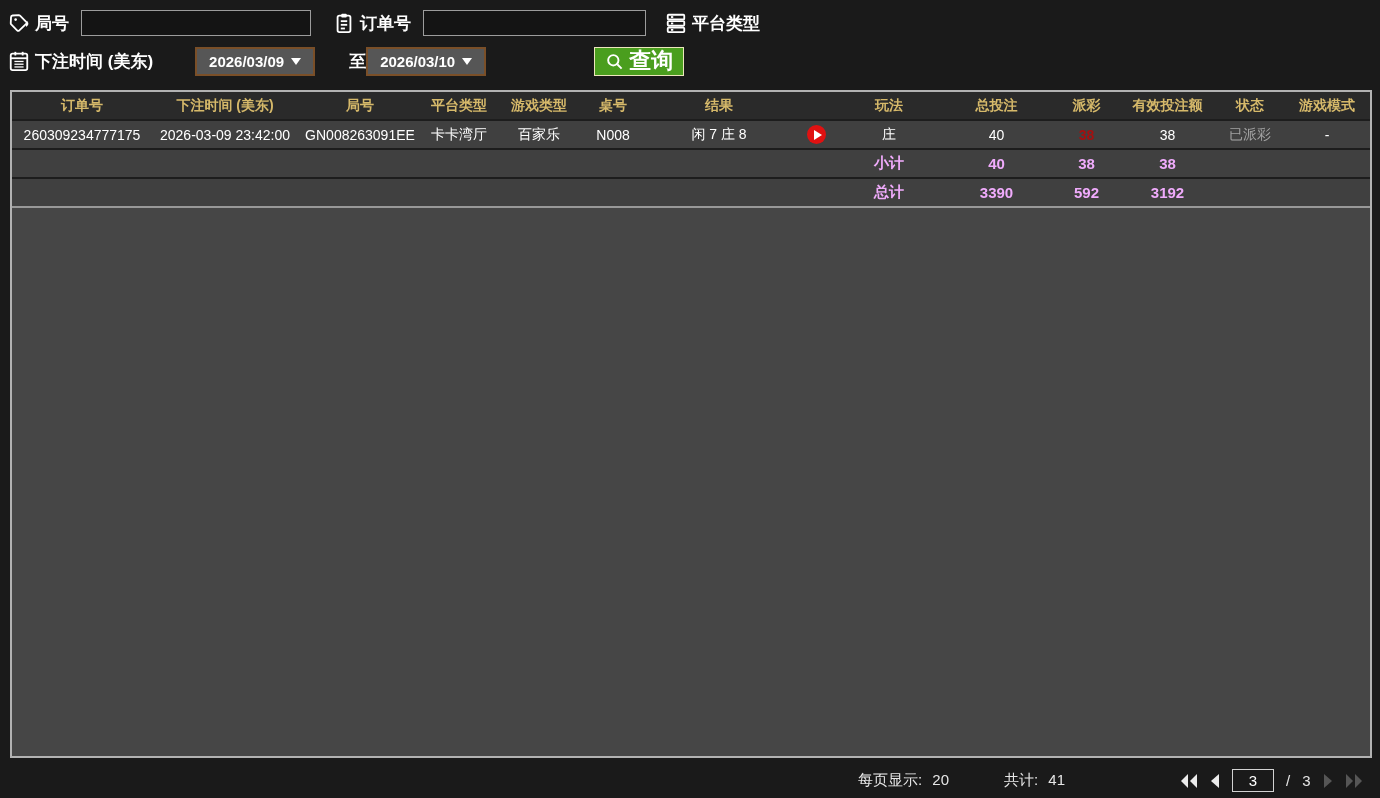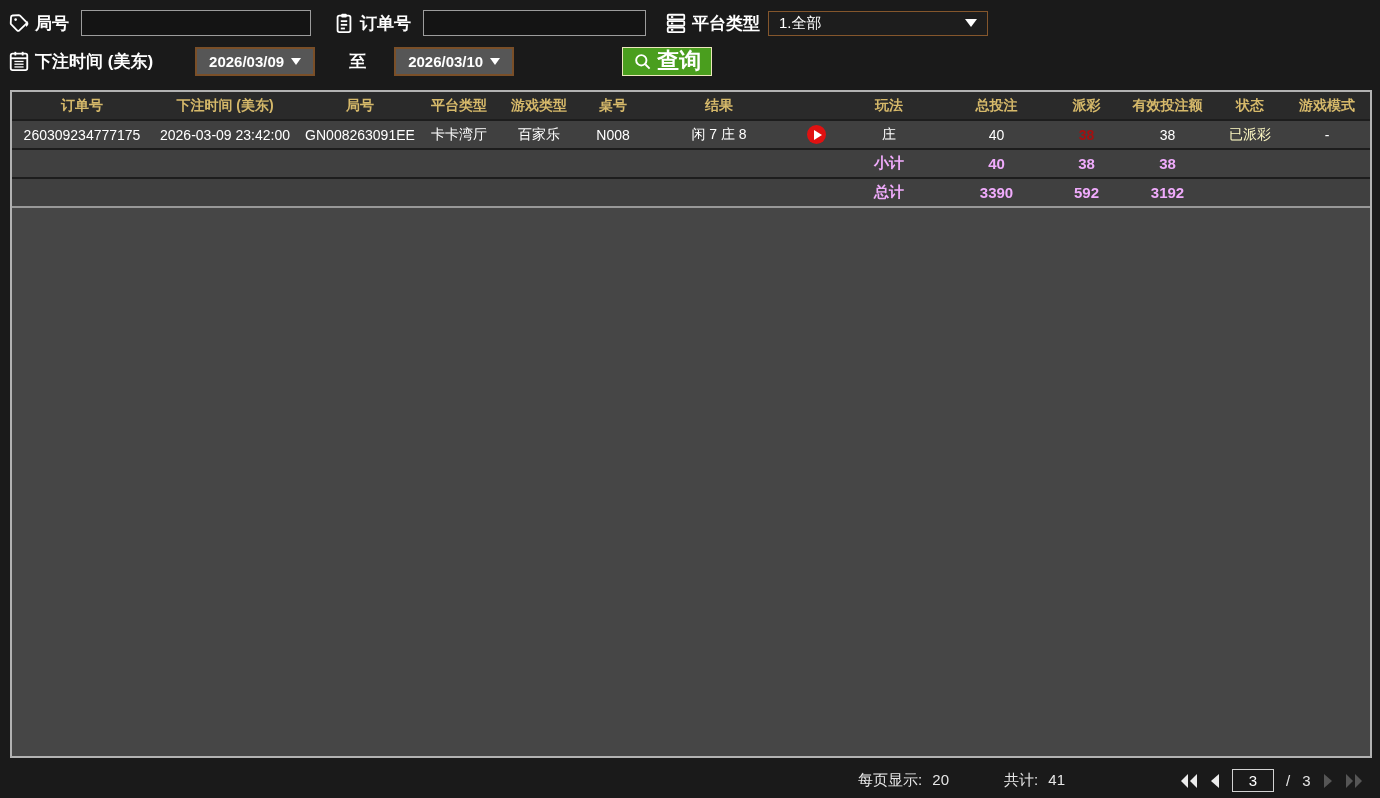--- a/index.html
+++ b/index.html
@@ -37,21 +37,21 @@
     height:29px; background:#565656; border:2px solid #7a4f28;
     display:flex; align-items:center; justify-content:center; gap:7px;
     padding:0 12px; cursor:pointer;
     font-size:15px; font-weight:bold; color:#fff; white-space:nowrap;
   }
   .caret-down-sm {
     width:0; height:0; border-left:5px solid transparent;
     border-right:5px solid transparent; border-top:7px solid #fff;
   }
   .to-label { font-size:17px; font-weight:bold; margin:0 0 0 34px; }
-  .date2 { margin-left:28px; }
+  .date2 { }
   .date1 { margin-left:42px;justify-content:flex-end; }
   .query-btn {
     height:29px; margin-left:108px; padding:0 10px;
     background:#4a9e1e; border:1px solid #ece6bc;
     display:flex; align-items:center; gap:4px; cursor:pointer;
     font-size:22px; font-weight:bold; color:#fff; white-space:nowrap;
   }
   
   .grid-table {
     position:absolute; left:10px; top:90px; width:1362px; height:668px;
@@ -70,21 +70,21 @@
   .tdata {
     background:#404040; font-size:14px; color:#fff;
     border-bottom:2px solid #1d1d1d;
   }
   .tsum {
     background:#404040; font-size:15px; font-weight:bold; color:#f0abfc;
     border-bottom:2px solid #1d1d1d;
   }
   .ttotal { border-bottom:2px solid #989898; }
   .payout-red { color:#a50f0f; font-weight:bold; }
-  .status-green { color:#fef9c3; }
+  .status-green { color:#a3a3a3; }
   .play-btn {
     display:inline-flex; width:19px; height:19px; border-radius:50%;
     background:#e01111; align-items:center; justify-content:center;
     cursor:pointer; margin:0 auto;
   }
   .play-tri {
     width:0; height:0; margin-left:2px;
     border-top:5px solid transparent; border-bottom:5px solid transparent;
     border-left:8px solid #fff;
   }
@@ -138,24 +138,20 @@
       <svg width="22" height="22" viewBox="0 0 24 24" fill="none" stroke="#fff" stroke-width="2">
         <rect x="3" y="3" width="18" height="5" rx="1"></rect>
         <rect x="3" y="10" width="18" height="5" rx="1"></rect>
         <rect x="3" y="17" width="18" height="5" rx="1"></rect>
         <line x1="6.5" y1="5.5" x2="9" y2="5.5"></line>
         <line x1="6.5" y1="12.5" x2="9" y2="12.5"></line>
         <line x1="6.5" y1="19.5" x2="9" y2="19.5"></line>
       </svg>
     </span>
     <span class="f-label">平台类型</span>
-    <div class="select-box">
-      <span>1.全部</span>
-      <span class="caret-down"></span>
-    </div>
   </div>
 
   <div class="filter-row row2">
     <span class="f-icon">
       <svg width="22" height="22" viewBox="0 0 24 24" fill="none" stroke="#fff" stroke-width="2">
         <rect x="3" y="4" width="18" height="18" rx="2"></rect>
         <line x1="8" y1="2" x2="8" y2="6"></line>
         <line x1="16" y1="2" x2="16" y2="6"></line>
         <line x1="3" y1="9" x2="21" y2="9"></line>
         <line x1="7" y1="12.5" x2="17" y2="12.5" stroke-width="1.4"></line>

